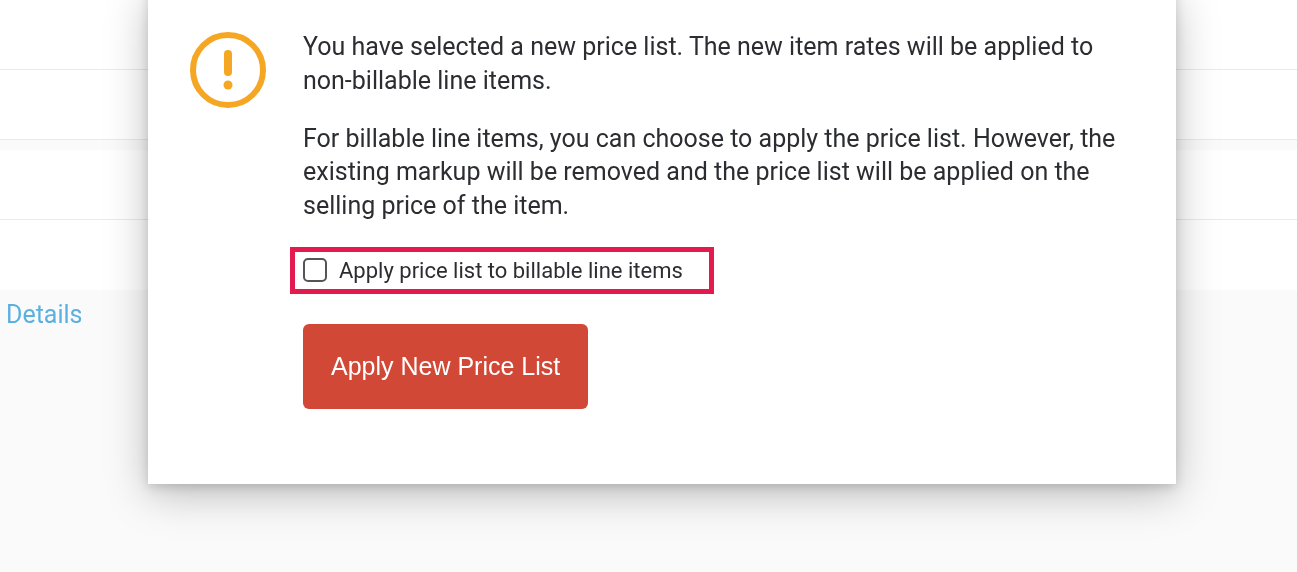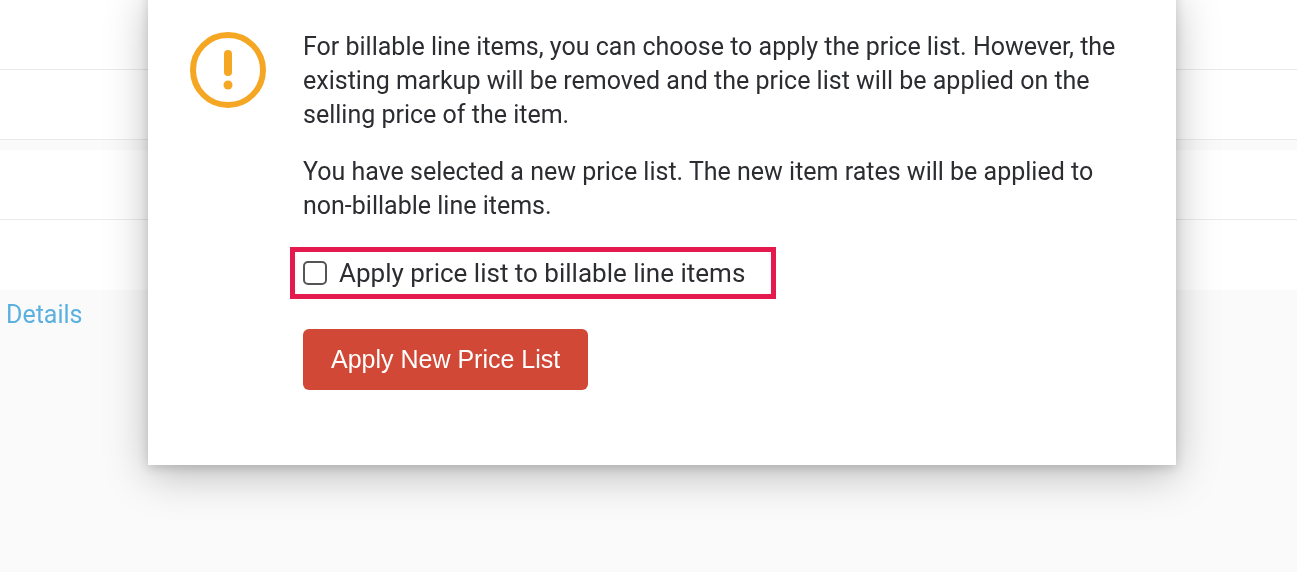--- a/index.html
+++ b/index.html
@@ -82,31 +82,31 @@
     }
     .checkbox {
       width: 24px;
       height: 24px;
       border: 2px solid #555;
       border-radius: 5px;
       background: #fff;
       flex-shrink: 0;
     }
     .checkbox-label {
-      font-size: 26px;
+      font-size: 22px;
       color: #2c2d31;
       font-weight: 400;
     }
     .apply-button {
       display: inline-block;
       background: #d14836;
       color: #ffffff;
       font-size: 25px;
       font-weight: 400;
-      padding: 16px 28px;
+      padding: 28px 28px;
       border: none;
       border-radius: 6px;
       cursor: pointer;
     }
   </style>
 </head>
 <body>
 
 <div class="background-stripes">
   <div class="stripe"></div>
@@ -119,22 +119,22 @@
 
 <div class="modal">
   <div class="alert-icon-wrap">
     <svg class="alert-icon" viewBox="0 0 80 80">
       <circle cx="40" cy="40" r="35" fill="none" stroke="#f5a623" stroke-width="6"></circle>
       <rect x="36" y="20" width="8" height="26" rx="4" fill="#f5a623"></rect>
       <circle cx="40" cy="55" r="4.5" fill="#f5a623"></circle>
     </svg>
   </div>
   <div class="modal-content">
+    <p class="modal-text">You have selected a new price list. The new item rates will be applied to non-billable line items.</p>
     <p class="modal-text">For billable line items, you can choose to apply the price list. However, the existing markup will be removed and the price list will be applied on the selling price of the item.</p>
-    <p class="modal-text">You have selected a new price list. The new item rates will be applied to non-billable line items.</p>
     <div class="checkbox-row">
       <span class="checkbox"></span>
       <span class="checkbox-label">Apply price list to billable line items</span>
     </div>
     <div>
       <button class="apply-button">Apply New Price List</button>
     </div>
   </div>
 </div>
 

